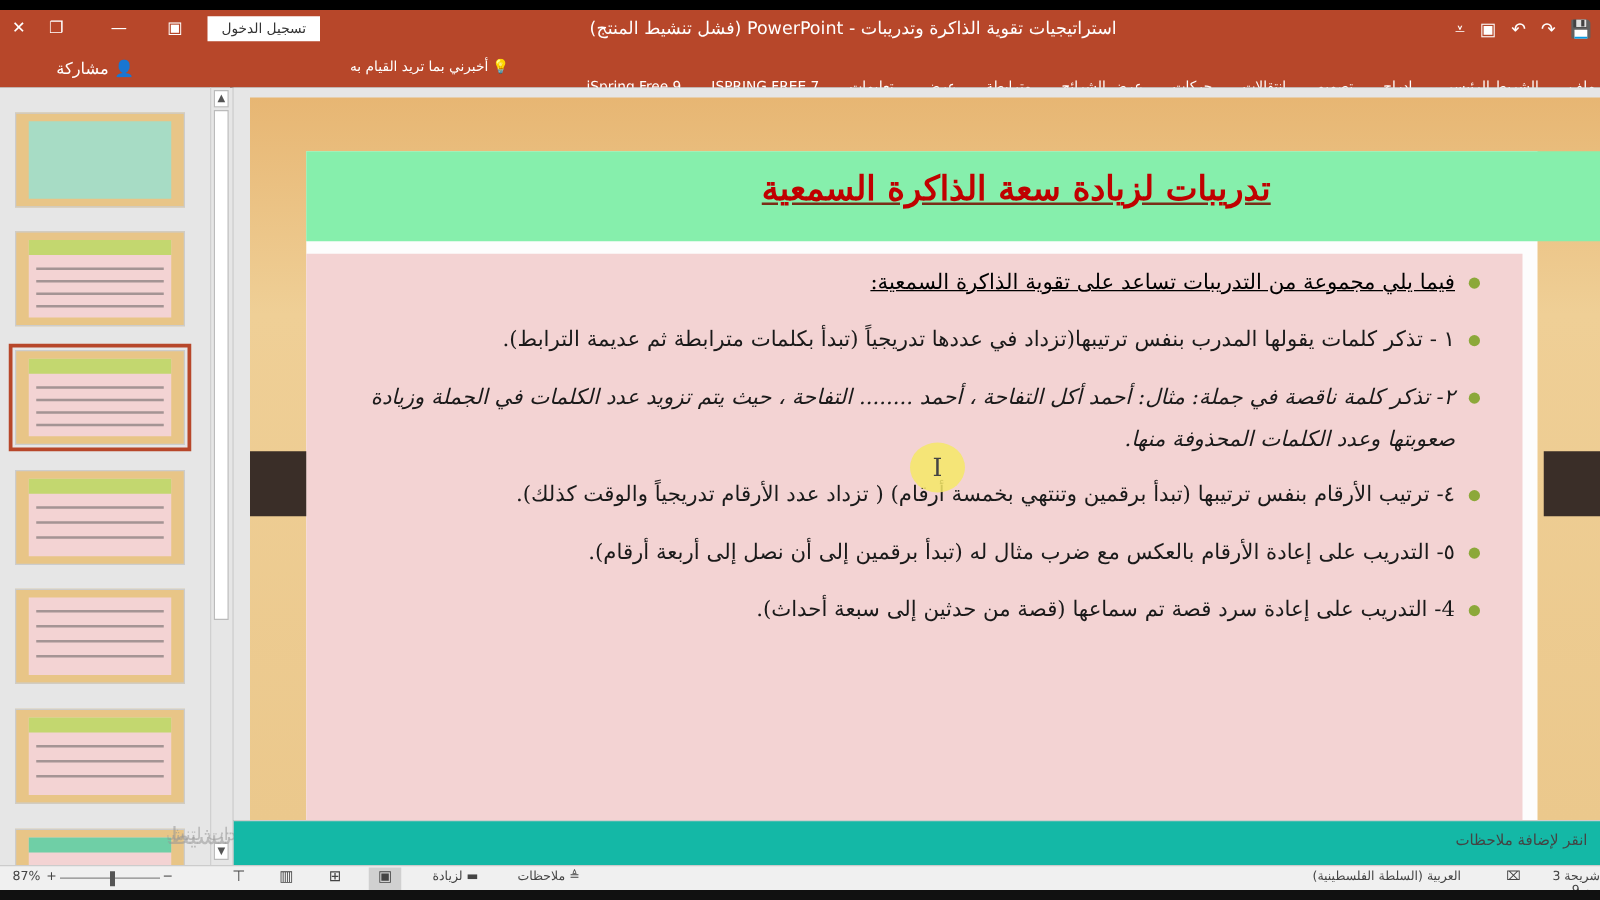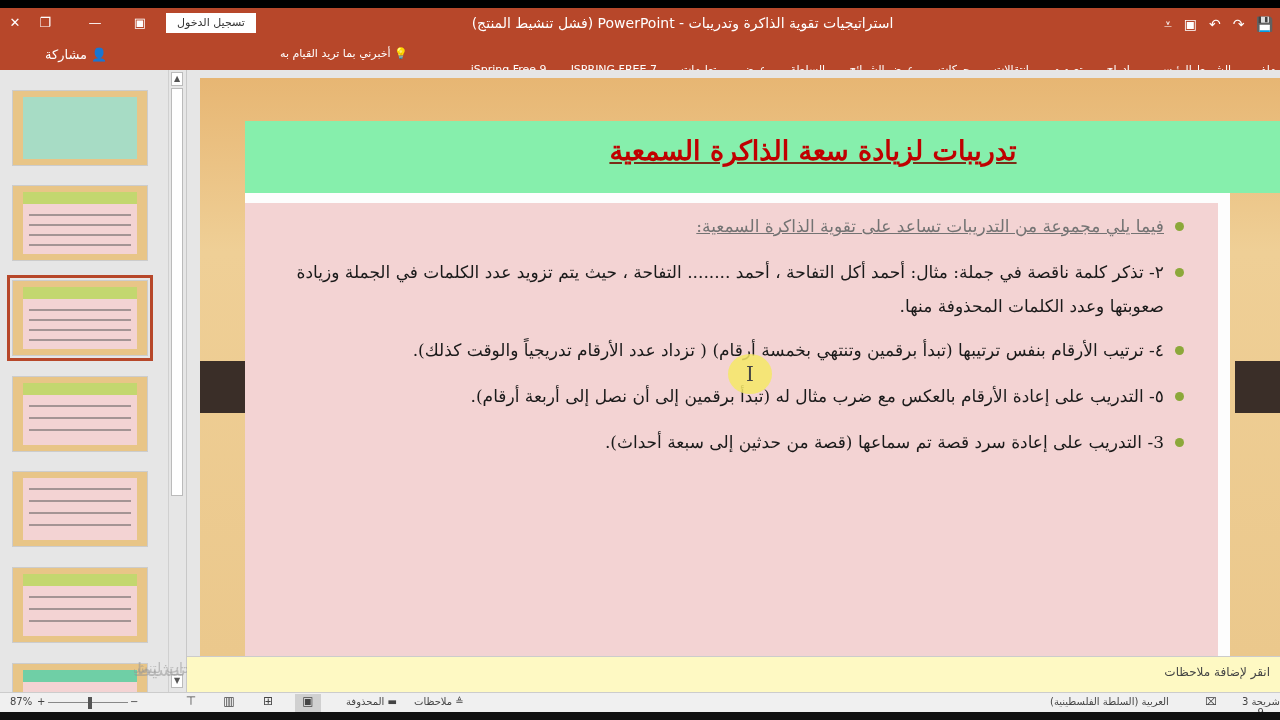--- a/index.html
+++ b/index.html
@@ -35,30 +35,30 @@
   .title-band { position: absolute; left: 0; top: 0; width: 1136px; height: 72px; background: #86efac; }
   .slide-title { position: absolute; left: 0; right: 0; top: 14px; text-align: center; font-family: "DejaVu Serif", serif; font-size: 27px; font-weight: bold; color: #c00000; direction: rtl; }
   .slide-title span { text-decoration: underline; text-decoration-color: #7a2d17; }
   .body-band { position: absolute; left: 0; top: 82px; width: 973px; height: 460px; background: #f3d3d3; }
   .bar { position: absolute; top: 283px; width: 45px; height: 52px; background: #3a2e28; }
   .bar.left { left: 0; }
   .bar.right { right: 0; }
   .bullets { position: absolute; right: 90px; top: 208px; width: 905px; direction: rtl; font-family: "DejaVu Serif", serif; color: #1a1a1a; }
   .b { position: relative; padding-right: 20px; font-size: 17px; line-height: 34px; }
   .b::before { content: ""; position: absolute; right: 0; top: 13px; width: 9px; height: 9px; border-radius: 50%; background: #8ca83a; }
-  .b.intro { color: #737373; text-decoration: underline; margin-bottom: 12px; }
+  .b.intro { color: #000000; text-decoration: underline; margin-bottom: 12px; }
   .b1 { margin-bottom: 12px; }
-  .b2 { margin-bottom: 10px; }
+  .b2 { margin-bottom: 10px; font-style: italic; }
   .b3 { margin-bottom: 12px; }
   .b4 { margin-bottom: 12px; }
   .b5 { margin-bottom: 12px; }
   .cursor { position: absolute; left: 728px; top: 355px; width: 44px; height: 40px; border-radius: 50%; background: rgba(244,232,102,.85); color: #444; font-size: 20px; font-family: "DejaVu Serif", serif; text-align: center; line-height: 40px; }
   .watermark { position: absolute; left: 134px; top: 635px; color: rgba(150,150,150,.55); font-size: 19px; direction: ltr; }
   .watermark2 { position: absolute; left: 134px; top: 658px; color: rgba(150,150,150,.55); font-size: 14px; direction: rtl; width: 145px; }
-  .notes { position: absolute; left: 187px; top: 586px; width: 1093px; height: 36px; background: #fef9c3; border-top: 1px solid #ccc; }
+  .notes { position: absolute; left: 187px; top: 586px; width: 1093px; height: 36px; background: #14b8a6; border-top: 1px solid #ccc; }
   .notes span { position: absolute; right: 10px; top: 8px; font-size: 12px; color: #444; direction: rtl; }
   .statusbar { position: absolute; left: 0; top: 692px; width: 1280px; height: 20px; background: #f0f0f0; border-top: 1px solid #ccc; color: #444; font-size: 10px; }
   .statusbar > * { position: absolute; top: 3px; }
   .zoom-pct { left: 10px; }
   .zoom-minus { left: 37px; }
   .zoom-slider { left: 48px; top: 9px !important; width: 80px; height: 1px; background: #888; }
   .zoom-knob { left: 88px; top: 4px !important; width: 4px; height: 12px; background: #555; }
   .zoom-plus { left: 130px; }
   .view-btn { width: 26px; height: 18px; text-align: center; font-size: 12px; top: 1px !important; }
   .view-btn.active { background: #d0d0d0; }
@@ -92,21 +92,21 @@
 
 <div class="ribbon">
   <div class="tabs">
     <span class="tab tab-file">ملف</span>
     <span class="tab">الشريط الرئيسي</span>
     <span class="tab">إدراج</span>
     <span class="tab">تصميم</span>
     <span class="tab">انتقالات</span>
     <span class="tab">حركات</span>
     <span class="tab">عرض الشرائح</span>
-    <span class="tab">السلطة</span>
+    <span class="tab">مترابطة</span>
     <span class="tab">عرض</span>
     <span class="tab">تعليمات</span>
     <span class="tab">ISPRING FREE 7</span>
     <span class="tab">iSpring Free 9</span>
   </div>
   <div class="tellme">
     <span>💡</span>
     <span>أخبرني بما تريد القيام به</span>
   </div>
   <div class="share">
@@ -178,24 +178,25 @@
         <div class="body-band"></div>
       </div>
       <div class="bar left"></div>
       <div class="bar right"></div>
     </div>
 
   </div>
 
   <div class="bullets" style="top:139px; right:96px;">
     <div class="b intro">فيما يلي مجموعة من التدريبات تساعد على تقوية الذاكرة السمعية:</div>
+    <div class="b b1">١ - تذكر كلمات يقولها المدرب بنفس ترتيبها(تزداد في عددها تدريجياً (تبدأ بكلمات مترابطة ثم عديمة الترابط).</div>
     <div class="b b2">٢- تذكر كلمة ناقصة في جملة: مثال: أحمد أكل التفاحة ، أحمد ........ التفاحة ، حيث يتم تزويد عدد الكلمات في الجملة وزيادة صعوبتها وعدد الكلمات المحذوفة منها.</div>
     <div class="b b4">٤- ترتيب الأرقام بنفس ترتيبها (تبدأ برقمين وتنتهي بخمسة أرقام) ( تزداد عدد الأرقام تدريجياً والوقت كذلك).</div>
     <div class="b b5">٥- التدريب على إعادة الأرقام بالعكس مع ضرب مثال له (تبدأ برقمين إلى أن نصل إلى أربعة أرقام).</div>
-    <div class="b">3- التدريب على إعادة سرد قصة تم سماعها (قصة من حدثين إلى سبعة أحداث).</div>
+    <div class="b">4- التدريب على إعادة سرد قصة تم سماعها (قصة من حدثين إلى سبعة أحداث).</div>
   </div>
 
   <div class="cursor" style="top:284px">I</div>
 
   <div class="watermark" style="top:588px">تنشيط Windows</div>
   <div class="watermark2" style="top:590px; overflow:hidden; white-space:nowrap;">انتقل إلى الإعدادات لتنشيط Windows.</div>
 
   <div class="notes">
     <span>انقر لإضافة ملاحظات</span>
   </div>
@@ -206,21 +207,21 @@
   <span class="zoom-minus">+</span>
   <div class="zoom-slider"></div>
   <div class="zoom-knob"></div>
   <span class="zoom-plus">−</span>
   <span class="view-btn" style="left:178px">⊤</span>
   <span class="view-btn" style="left:216px">▥</span>
   <span class="view-btn" style="left:255px">⊞</span>
   <span class="view-btn active" style="left:295px">▣</span>
   <span class="comments">
     <span>▬</span>
-    <span>المحذوفة</span>
+    <span>لزيادة</span>
   </span>
   <span class="notes-btn">
     <span>≜</span>
     <span>ملاحظات</span>
   </span>
   <span class="lang">العربية (السلطة الفلسطينية)</span>
   <span class="spell">⌧</span>
   <span class="slide-no">شريحة 3 من 9</span>
 </div>
 

